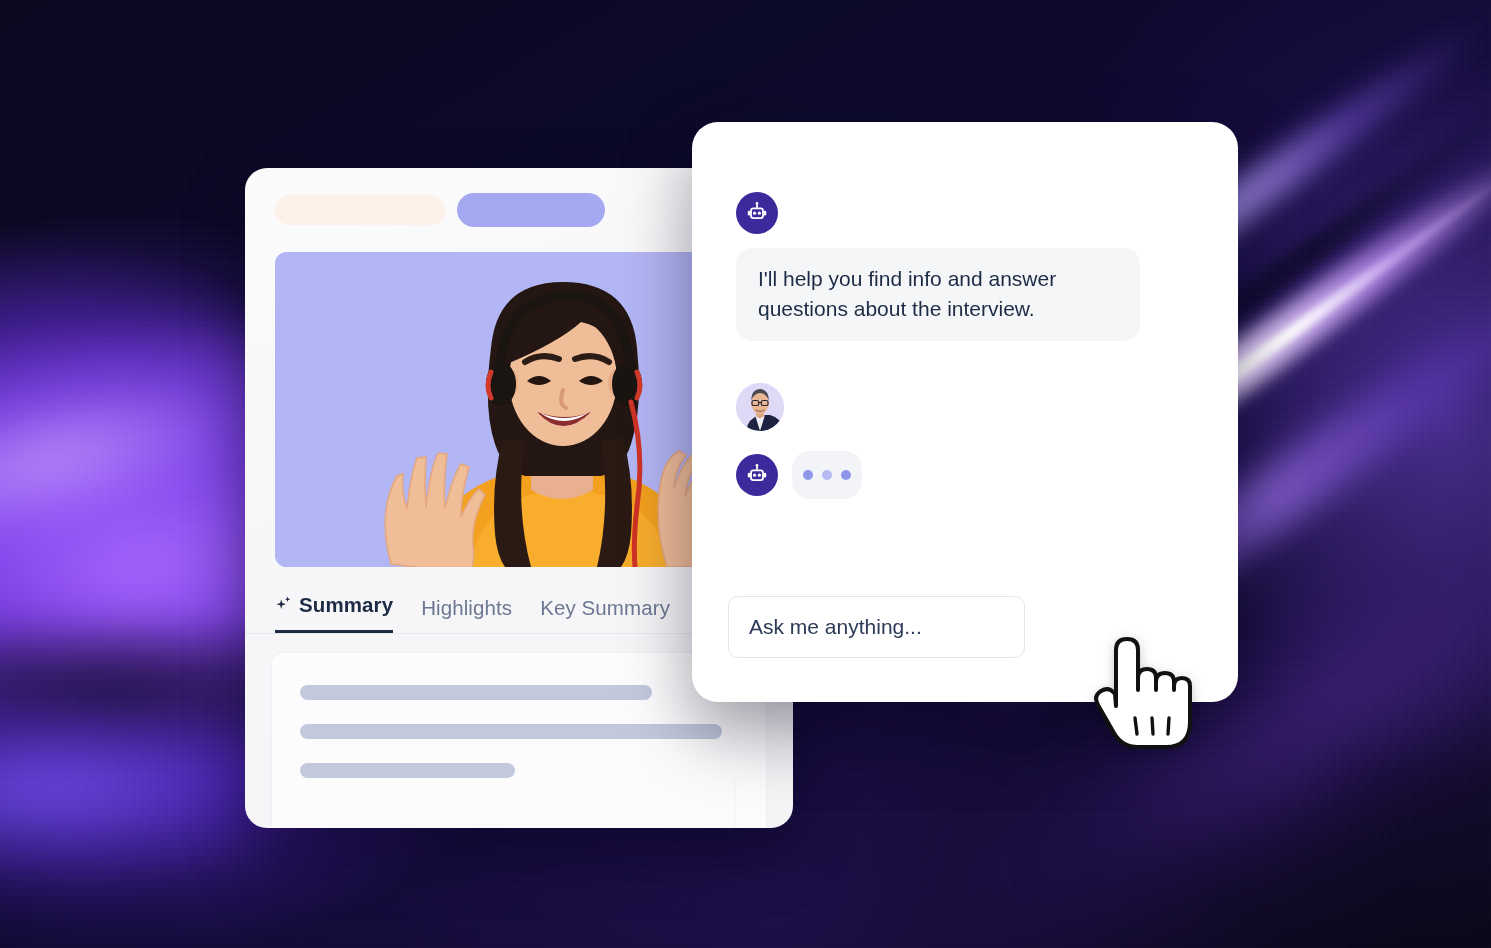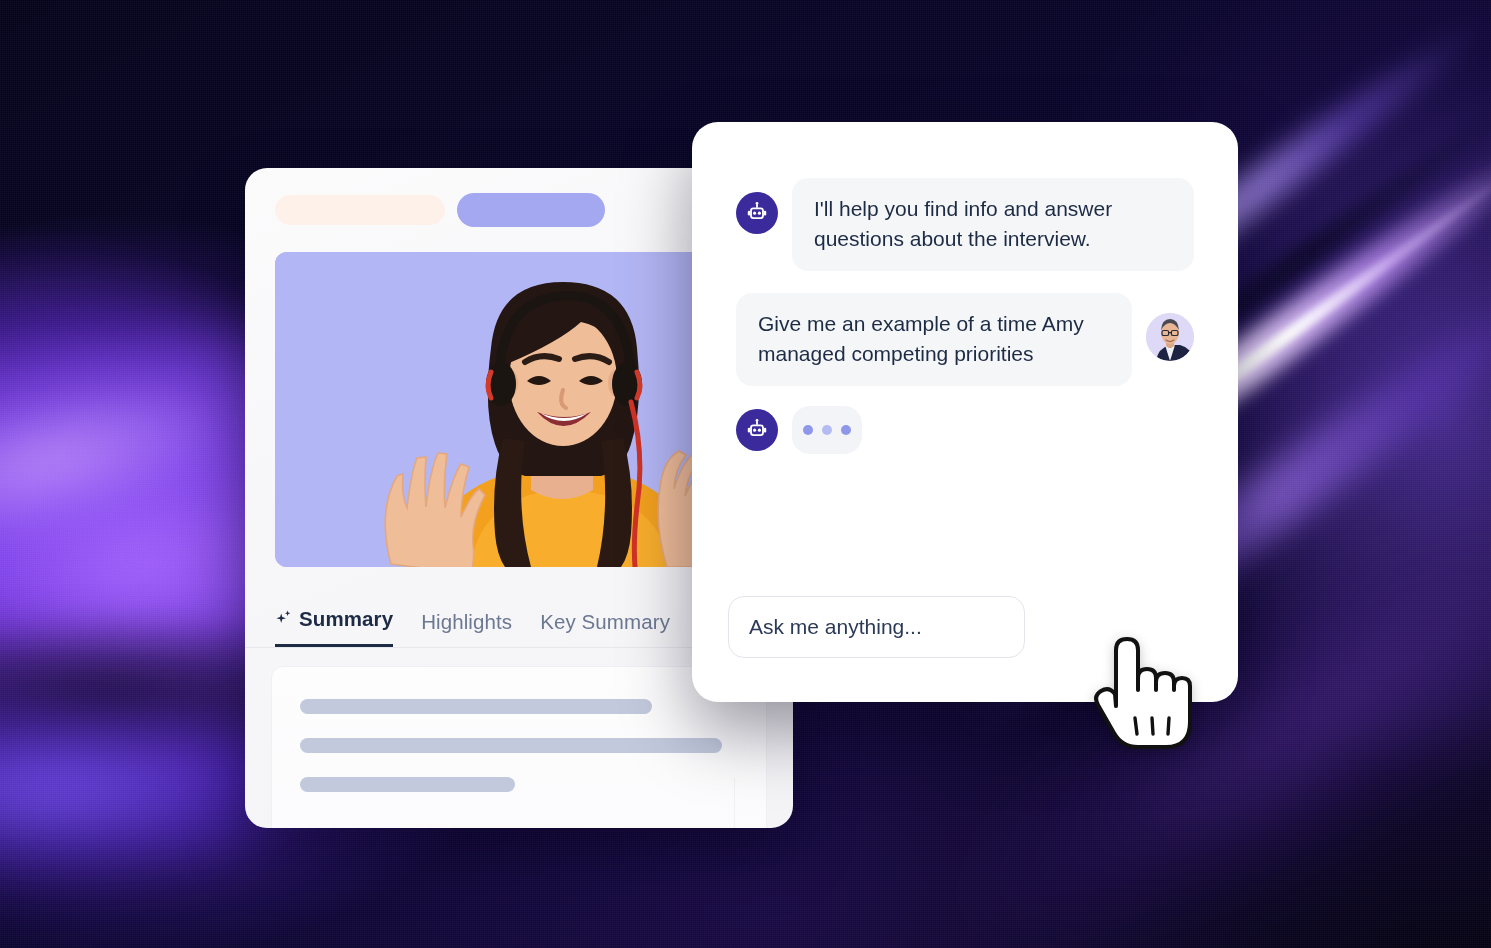--- a/index.html
+++ b/index.html
@@ -199,21 +199,21 @@
     overflow: hidden;
     background: #b3b6f4;
     position: relative;
   }
   .hero-svg { display:block; width:100%; height:100%; }
 
   .tabs {
     display: flex;
     align-items: flex-end;
     gap: 28px;
-    padding: 40px 30px 0 30px;
+    padding: 26px 30px 0 30px;
     position: relative;
   }
   .tab {
     font-size: 20.5px;
     color: #6c7892;
     padding-bottom: 13px;
     white-space: nowrap;
     cursor: pointer;
     display: flex; align-items: center; gap: 7px;
     letter-spacing: 0.1px;
@@ -260,21 +260,21 @@
   #chat-panel {
     position: absolute;
     left: 692px; top: 122px;
     width: 546px; height: 580px;
     background: #ffffff;
     border-radius: 26px;
     box-shadow: 0 30px 70px rgba(4,2,25,0.40);
     padding: 56px 44px 0 44px;
   }
 
-  .msg-row { display: flex; align-items: flex-start; gap: 14px; }
+  .msg-row { display: flex; align-items: flex-start; gap: 14px; flex-direction: column; }
   .msg-row.user { justify-content: flex-end; }
 
   .bot-avatar {
     flex: 0 0 auto;
     width: 42px; height: 42px;
     border-radius: 50%;
     background: #3a2a9c;
     display: flex; align-items: center; justify-content: center;
     margin-top: 14px;
   }
@@ -310,21 +310,21 @@
   .t-dot { width: 10px; height: 10px; border-radius: 50%; background: #8e97ea; }
   .t-dot.mid { background: #b4bbf2; }
 
   .composer {
     position: absolute;
     left: 36px; bottom: 44px;
     display: flex; align-items: center; gap: 14px;
   }
   .ask-input {
     width: 297px; height: 62px;
-    border-radius: 16px;
+    border-radius: 10px;
     border: 1px solid #e3e5ec;
     background: #ffffff;
     padding: 16px 20px;
     font-size: 21px;
     color: #1d2b45;
     font-family: "Liberation Sans", sans-serif;
     outline: none;
   }
   .ask-input::placeholder { color: #2b3a57; }
 
@@ -466,21 +466,20 @@
           <circle cx="10.4" cy="13.2" r="1.7" fill="#ffffff"></circle>
           <circle cx="15.6" cy="13.2" r="1.7" fill="#ffffff"></circle>
           <rect x="3" y="10.6" width="2.6" height="5.2" rx="1.2" fill="#ffffff"></rect>
           <rect x="20.4" y="10.6" width="2.6" height="5.2" rx="1.2" fill="#ffffff"></rect>
         </svg>
       </div>
       <div class="bubble bot">I'll help you find info and answer questions about the interview.</div>
     </div>
 
     <div class="msg-row user" style="margin-top:22px;">
-      <div class="bubble user">Give me an example of a time Amy managed competing priorities</div>
       <div class="user-avatar">
         <svg viewBox="0 0 48 48">
           <defs>
               <clipPath id="av">
                 <circle cx="24" cy="24" r="24"></circle>
               </clipPath>
             </defs>
           <g clip-path="url(#av)">
             <rect width="48" height="48" fill="#ddd9f7"></rect>
             <path d="M10 48 q2-13 14-16 l10 0 q12 3 14 16 z" fill="#1d2340"></path>

